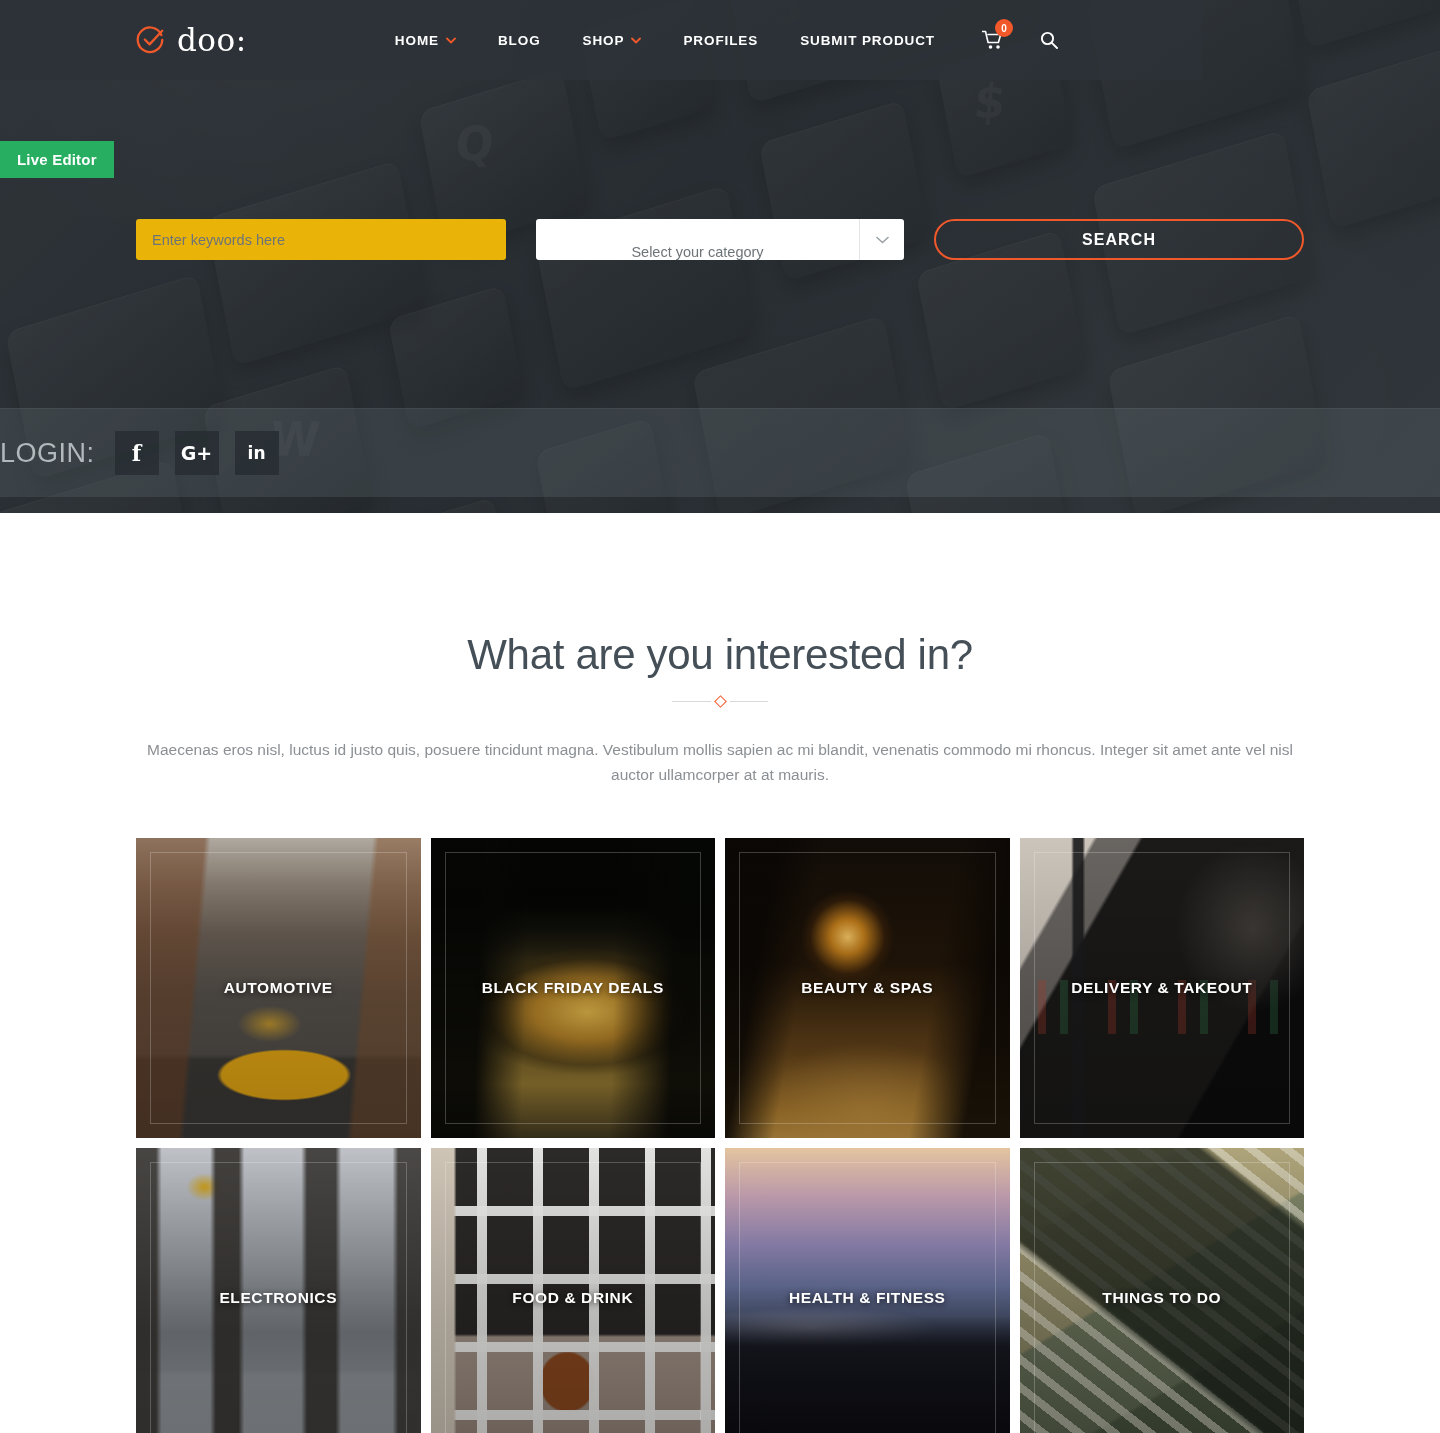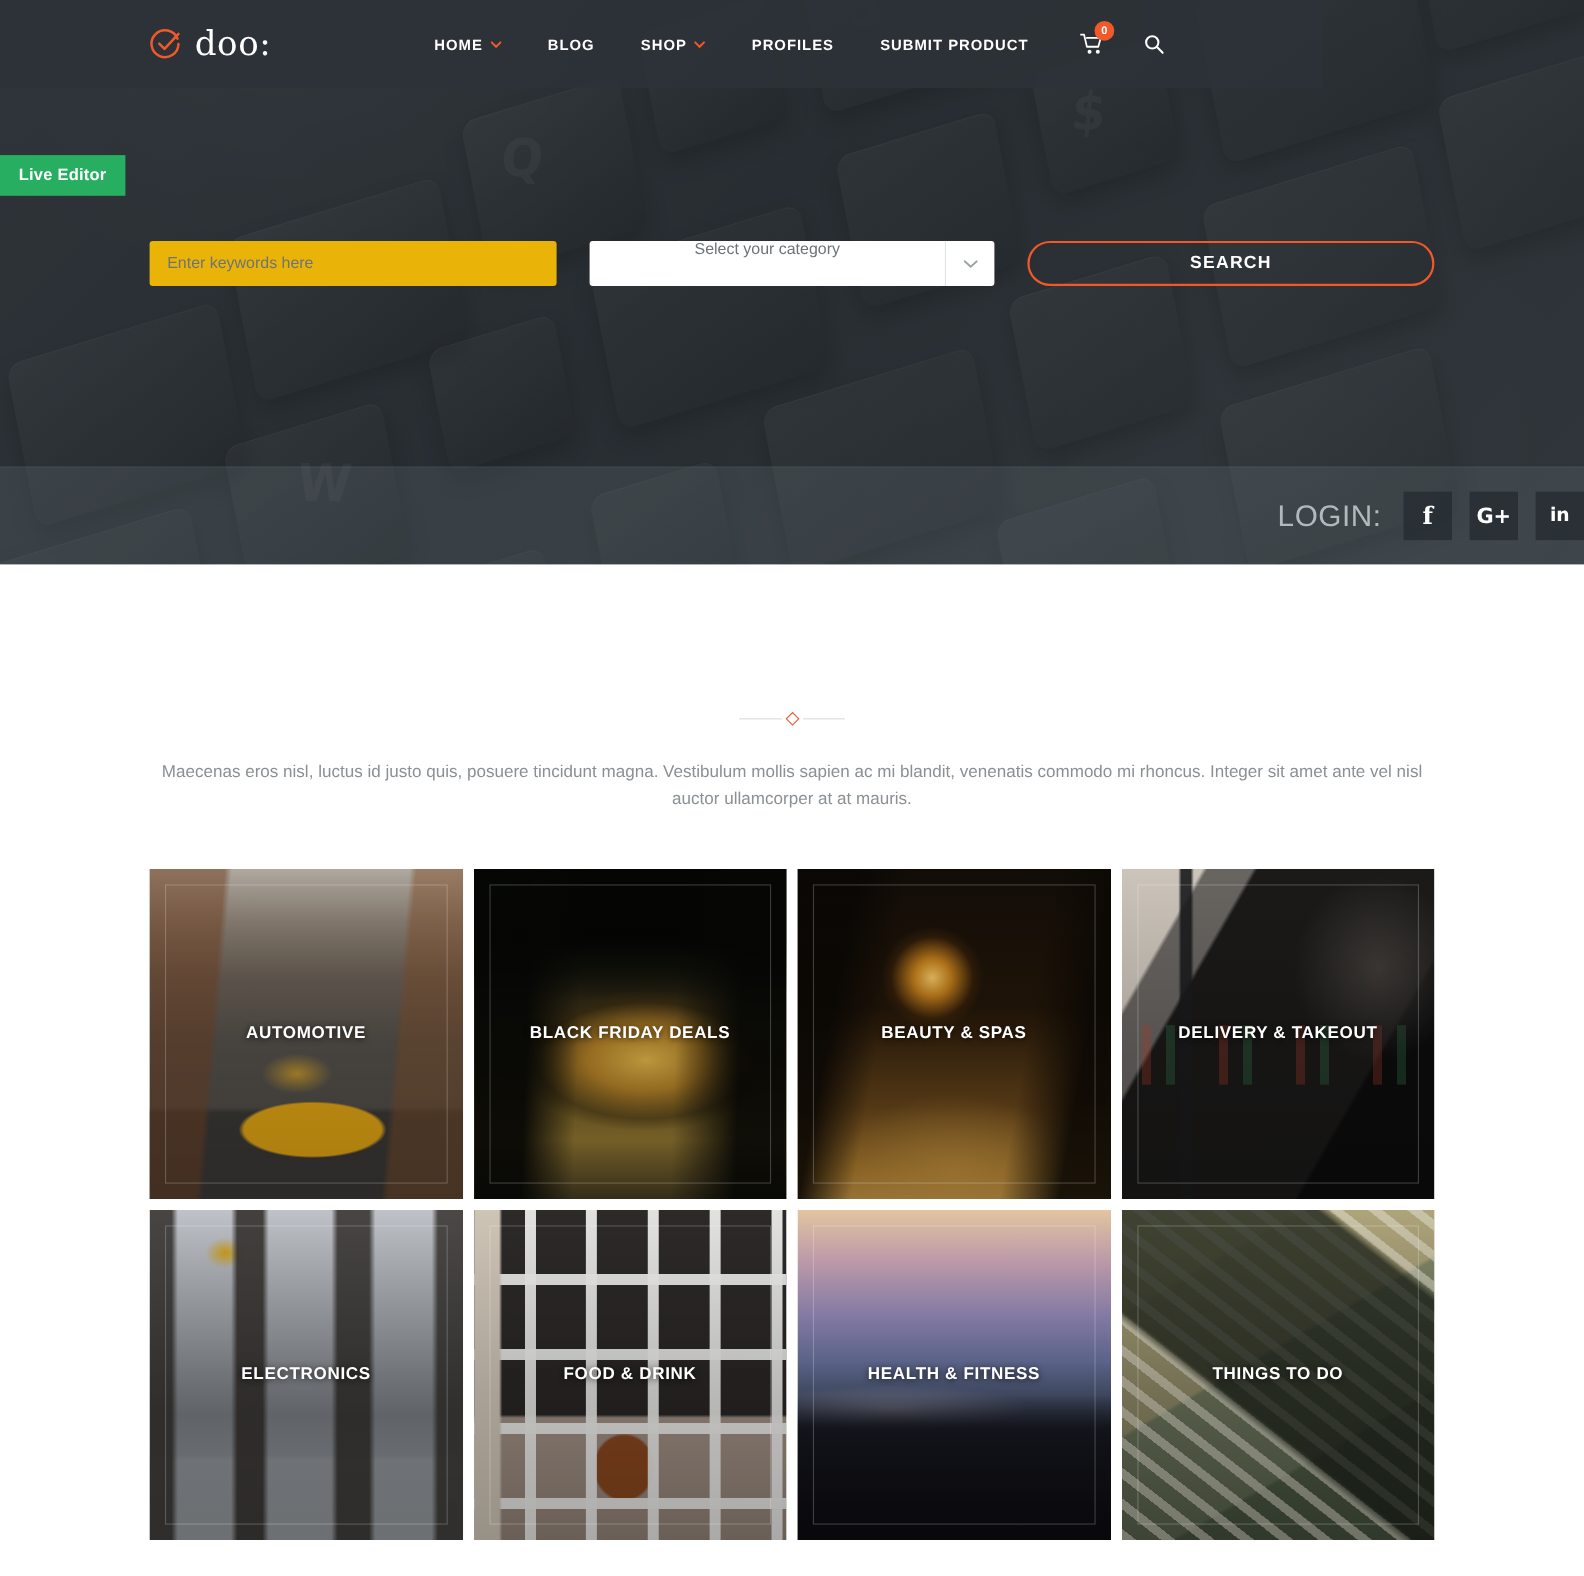--- a/index.html
+++ b/index.html
@@ -154,21 +154,21 @@
     color: #4b5054;
     font-family: "Liberation Sans", sans-serif;
     outline: none;
   }
   .kw-field::placeholder { color: #6d7478; }
   .cat-select {
     width: 368px; height: 41px;
     background: #ffffff;
     border-radius: 3px;
     display: flex;
-    align-items: flex-start;
+    align-items: flex-end;
     position: relative;
   }
   .cat-label {
     flex: 1;
     padding: 0 16px;
     font-size: 14.5px;
     color: #6d7478;
   }
   .cat-arrow {
     width: 45px; height: 41px;
@@ -187,29 +187,29 @@
     font-size: 16px;
     font-weight: 700;
     letter-spacing: 1.1px;
     cursor: pointer;
     font-family: "Liberation Sans", sans-serif;
   }
 
   
   .login-bar {
     position: absolute;
-    left: 0; bottom: 0;
+    left: 0; bottom: 16px;
     width: 1440px;
     height: 89px;
     background: rgba(120,130,138,.22);
     border-top: 1px solid rgba(255,255,255,.05);
     z-index: 12;
     display: flex;
     align-items: center;
-    justify-content: flex-end;
+    justify-content: flex-start;
     gap: 16px;
   }
   .login-label {
     color: #b2b8bc;
     font-size: 27px;
     font-weight: 300;
     letter-spacing: .5px;
     margin-right: 4px;
   }
   .social-btn {
@@ -524,20 +524,21 @@
 
   <div class="login-bar">
     <span class="login-label">LOGIN:</span>
     <a class="social-btn fb" href="#">f</a>
     <a class="social-btn gp" href="#">G+</a>
     <a class="social-btn li" href="#">in</a>
   </div>
 </div>
 
 <section class="interest">
+  <h2 class="sec-title">What are you interested in?</h2>
   <div class="divider">
     <span class="ln"></span>
     <span class="dia"></span>
     <span class="ln"></span>
   </div>
   <p class="sec-desc">Maecenas eros nisl, luctus id justo quis, posuere tincidunt magna. Vestibulum mollis sapien ac mi blandit, venenatis commodo mi rhoncus. Integer sit amet ante vel nisl auctor ullamcorper at at mauris.</p>
 
   <div class="tiles">
     <a class="tile" href="#">
       <span class="photo ph-auto"></span>

